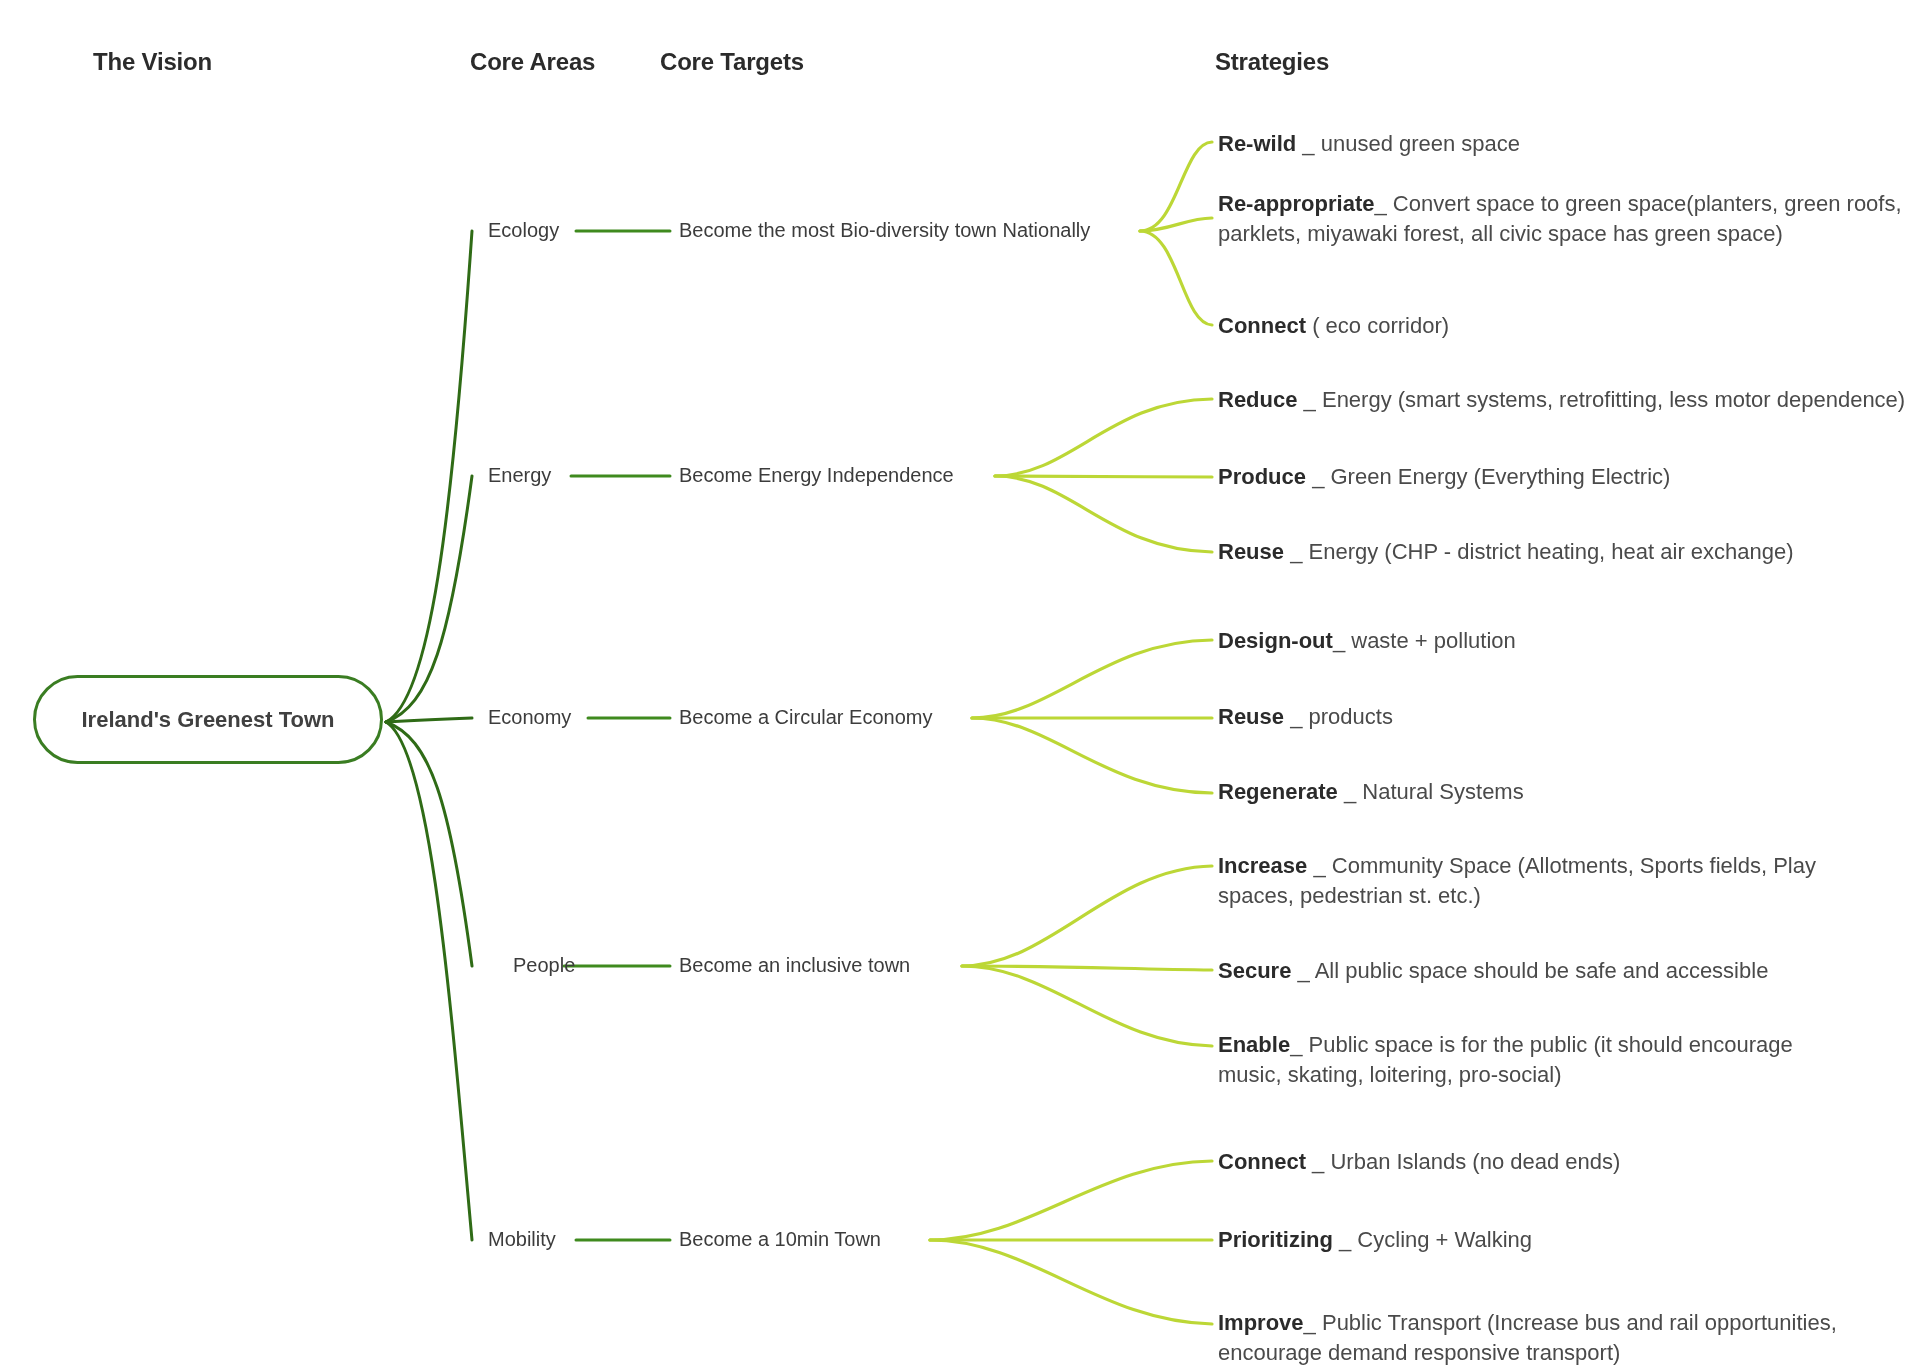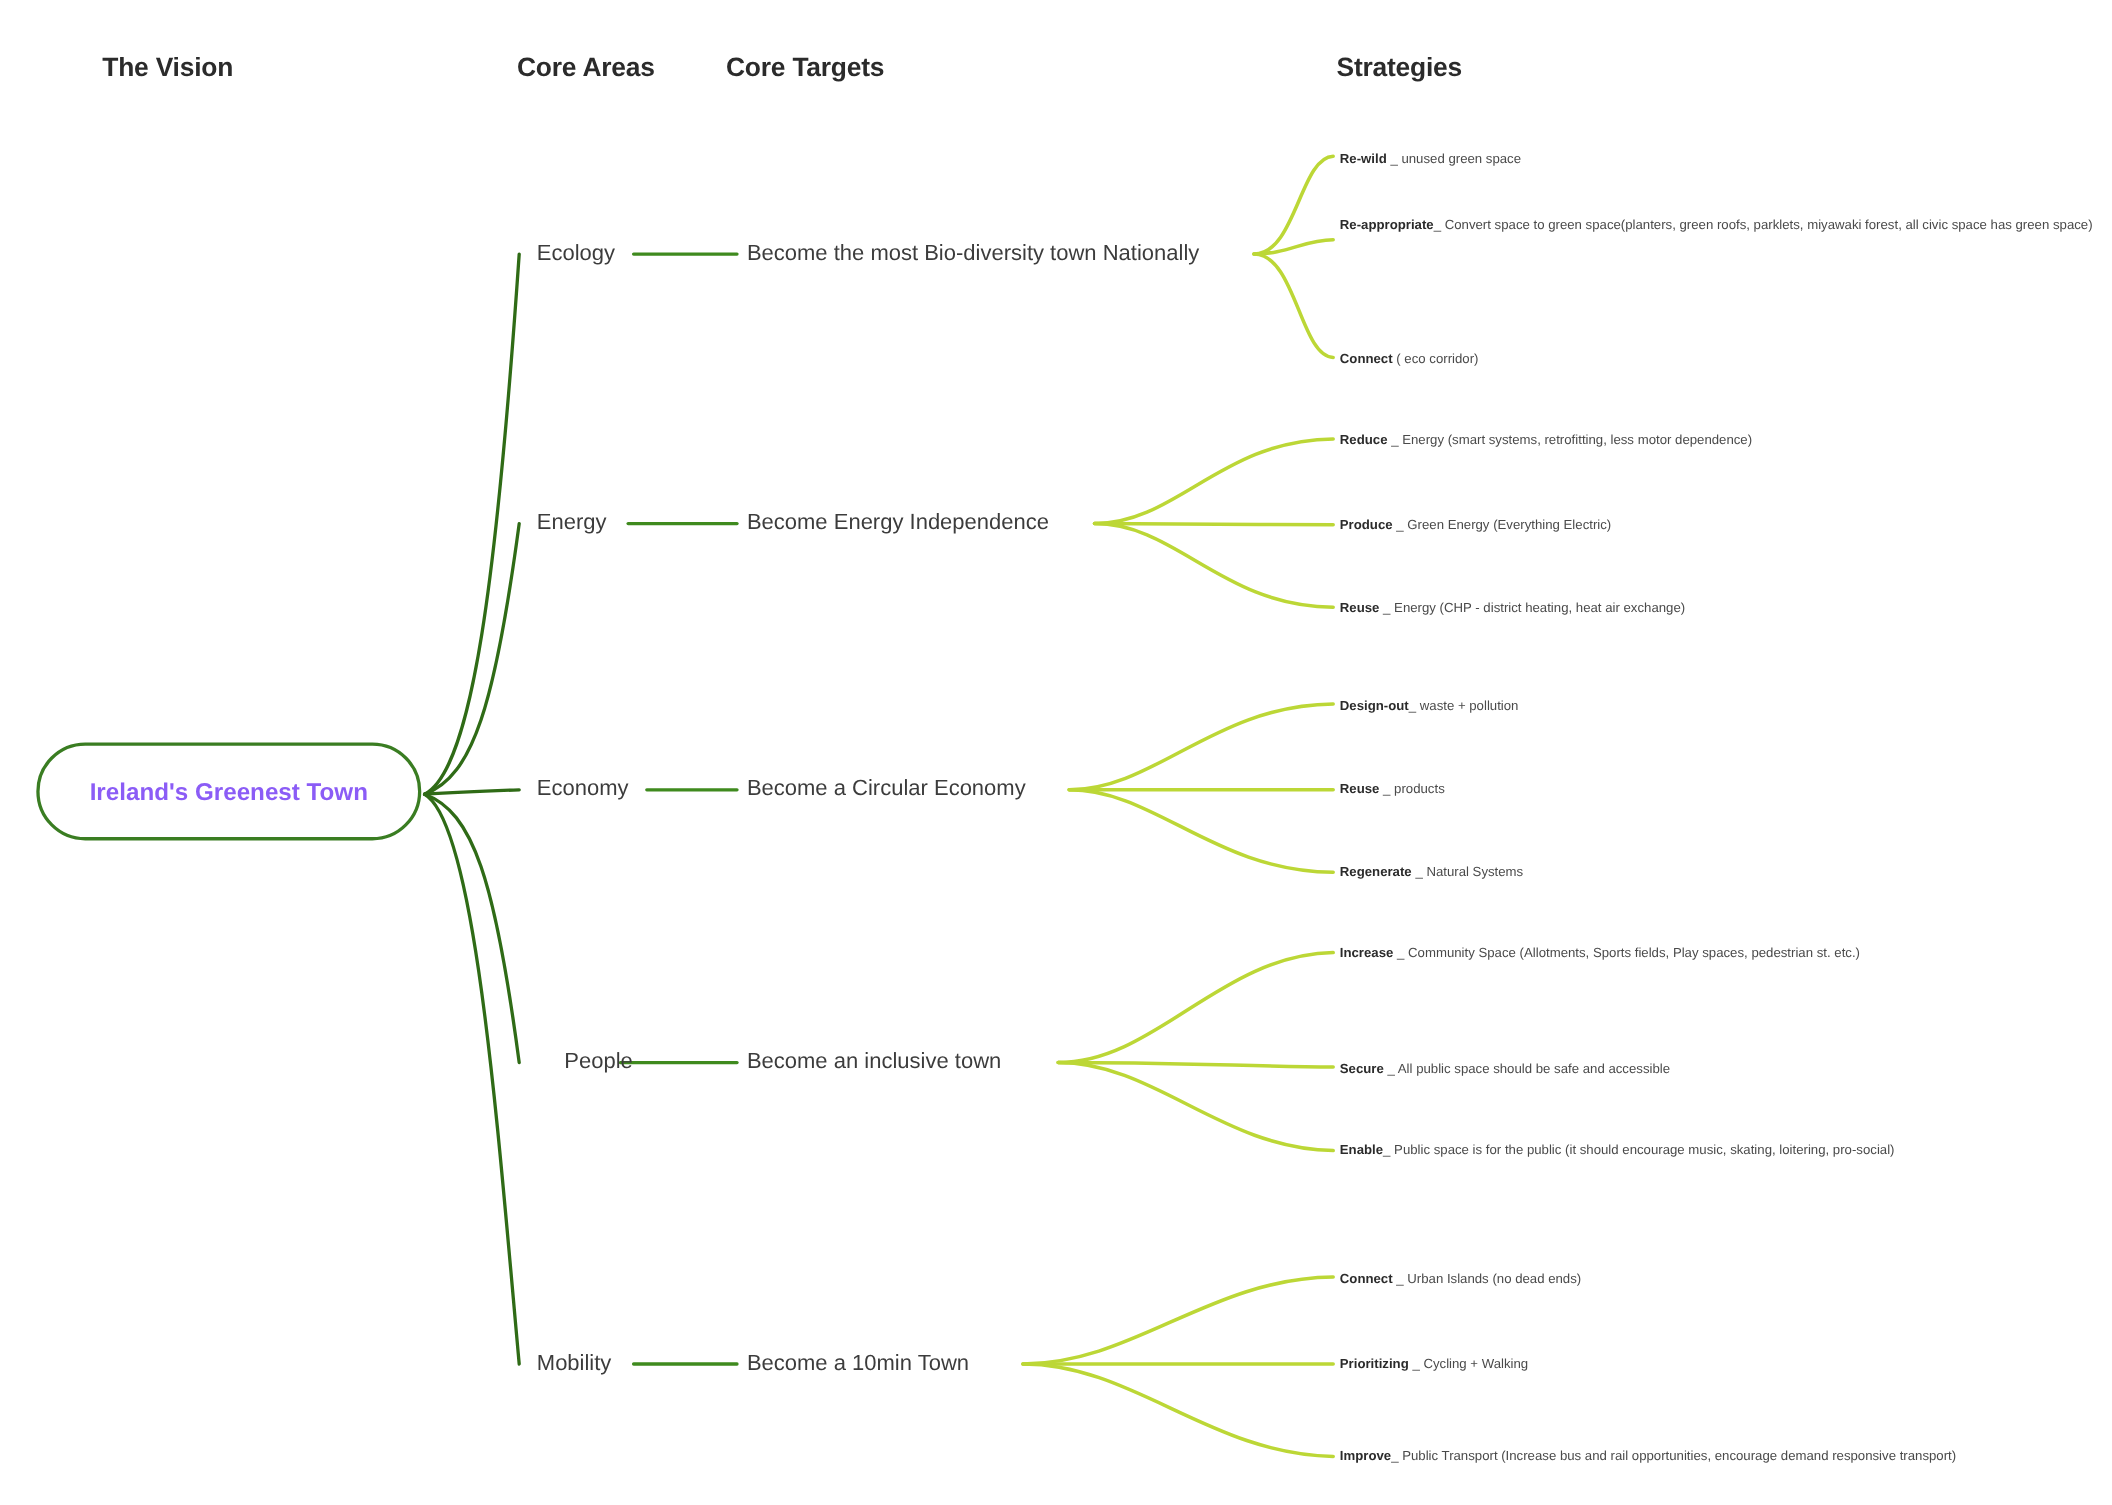--- a/index.html
+++ b/index.html
@@ -45,40 +45,40 @@
     border-radius: 46px;
     background: #ffffff;
     box-sizing: border-box;
     display: flex;
     align-items: center;
     justify-content: center;
   }
   .root-label {
     font-size: 22px;
     font-weight: bold;
-    color: #8b5cf6;
+    color: #404040;
     white-space: nowrap;
   }
   .core-area {
     position: absolute;
     font-size: 20px;
     color: #3c3c3c;
     white-space: nowrap;
   }
   .core-target {
     position: absolute;
     font-size: 20px;
     color: #3c3c3c;
     white-space: nowrap;
   }
   .strategy {
     position: absolute;
     left: 1218px;
     width: 700px;
-    font-size: 12px;
+    font-size: 22px;
     color: #4a4a4a;
     line-height: 30px;
   }
   .strategy b {
     color: #2b2b2b;
     font-weight: bold;
   }
   .strategy .sep {
     color: #4a4a4a;
     font-weight: normal;

